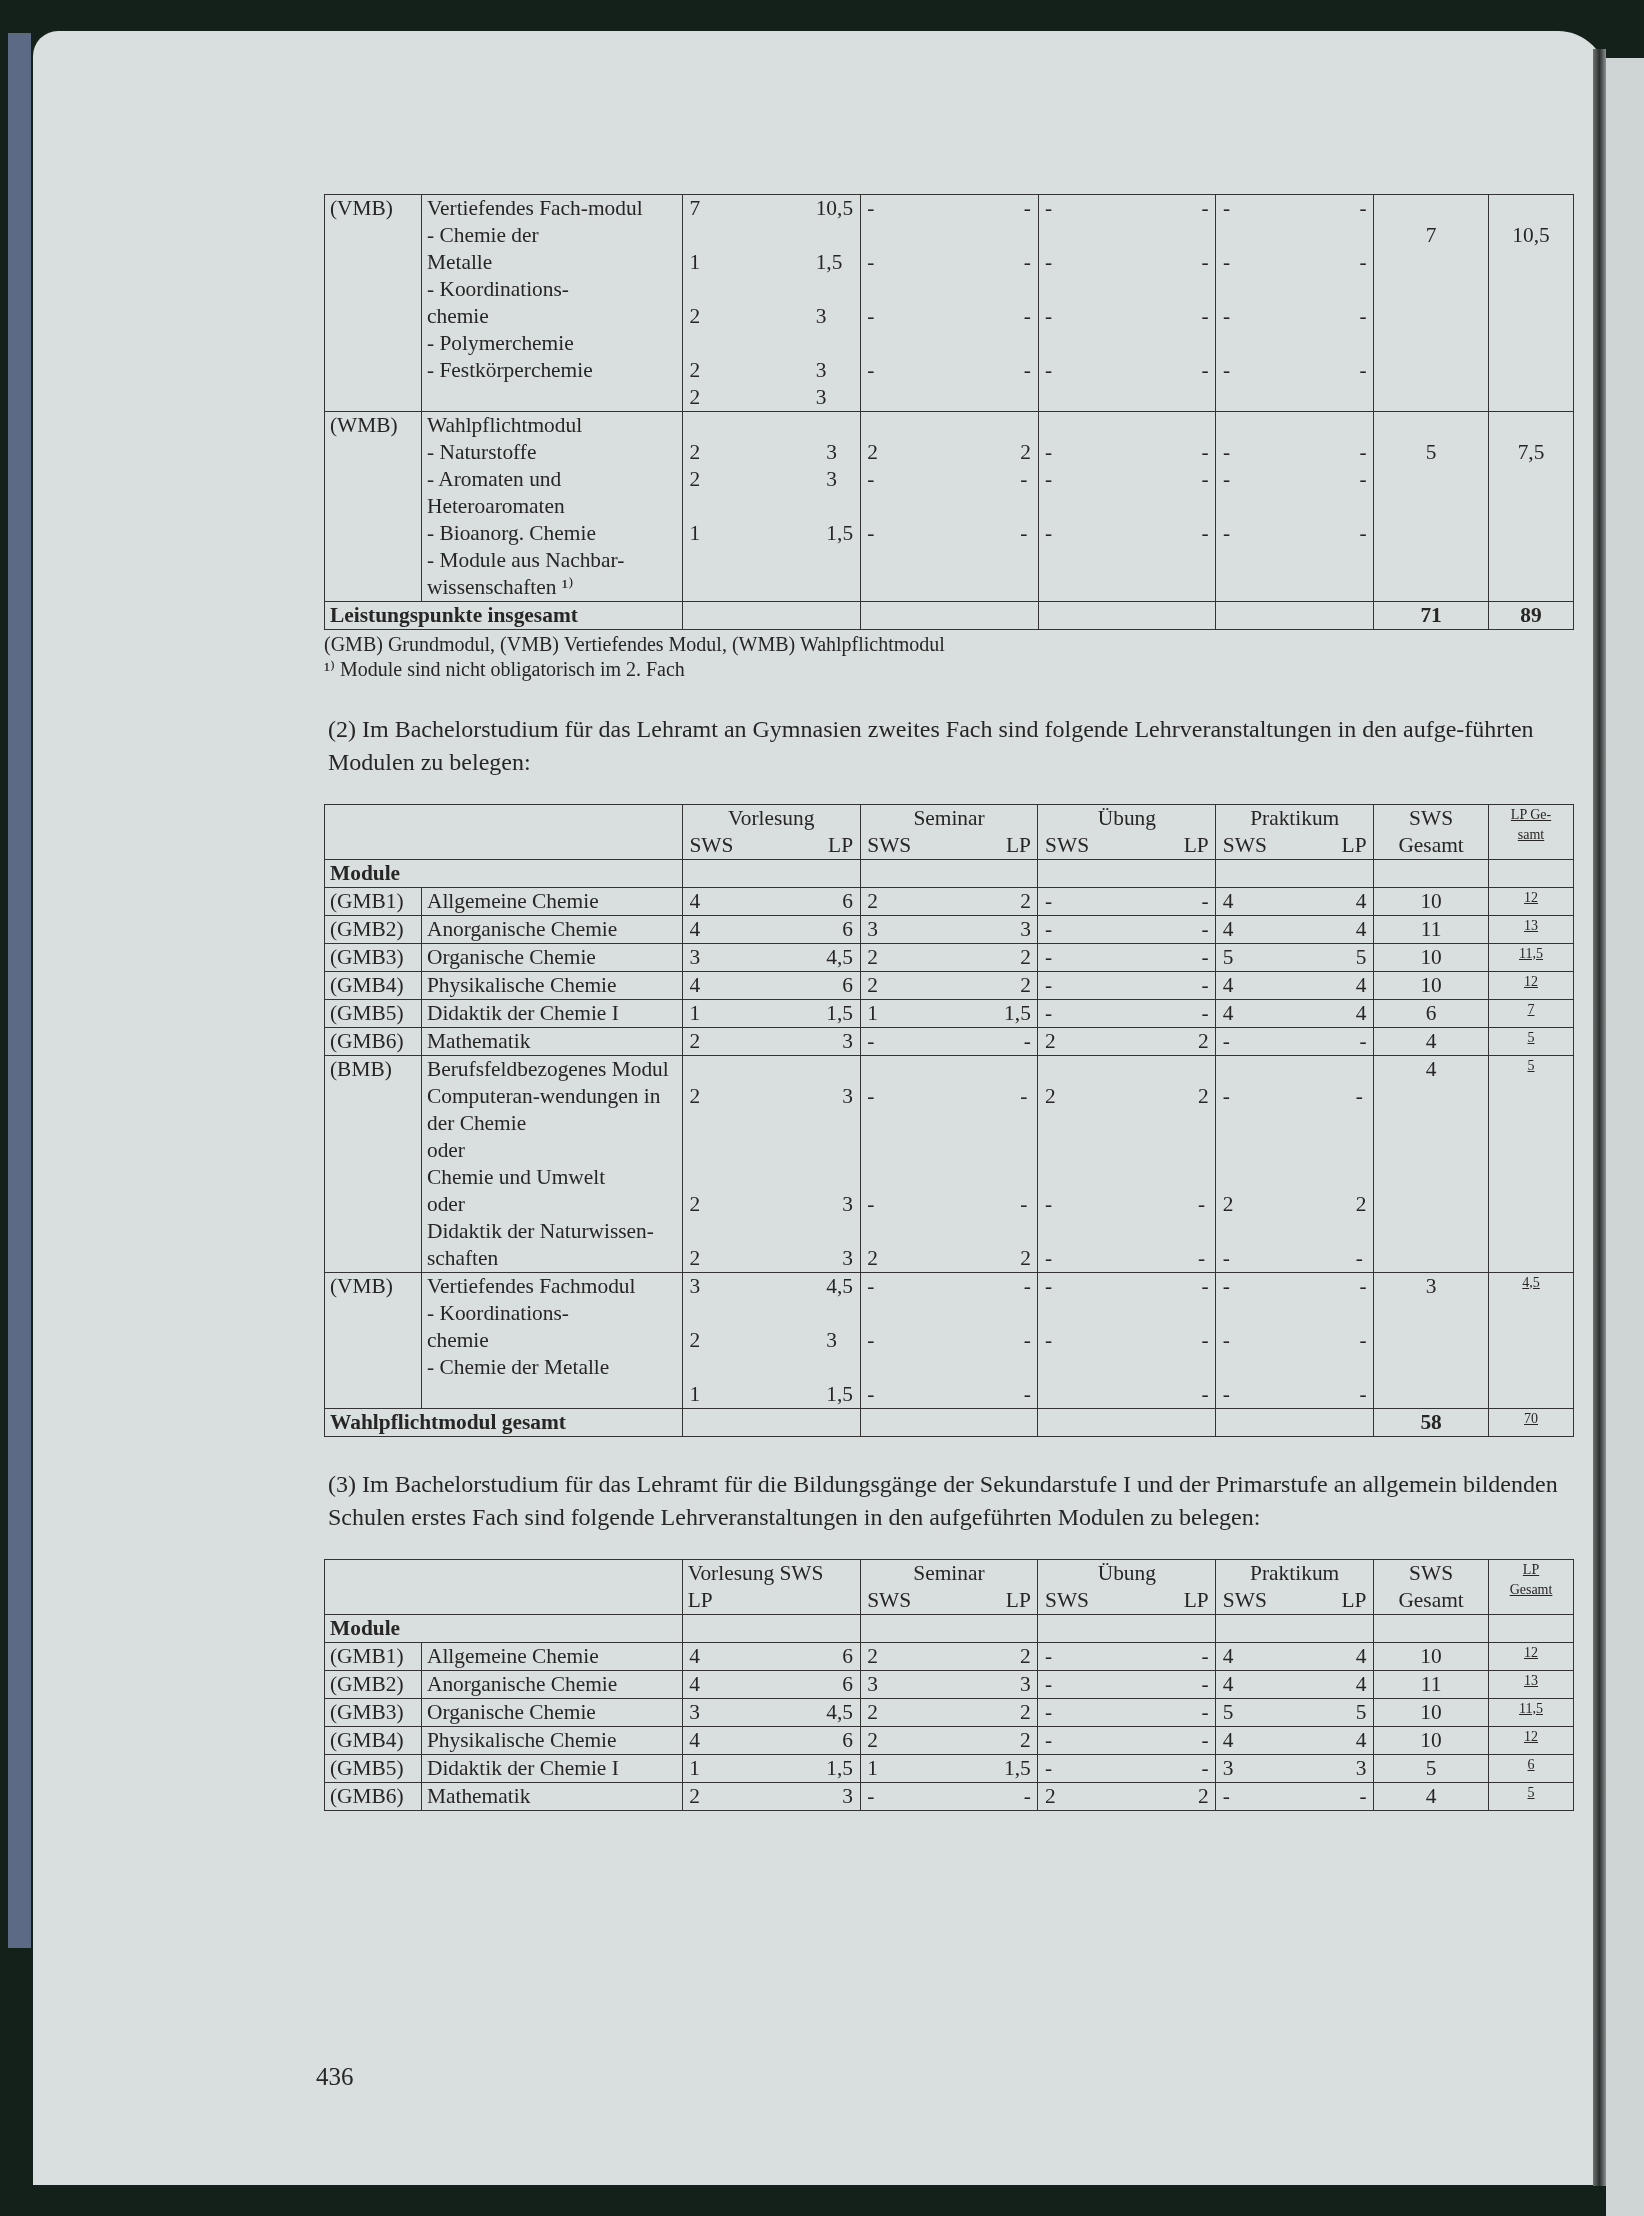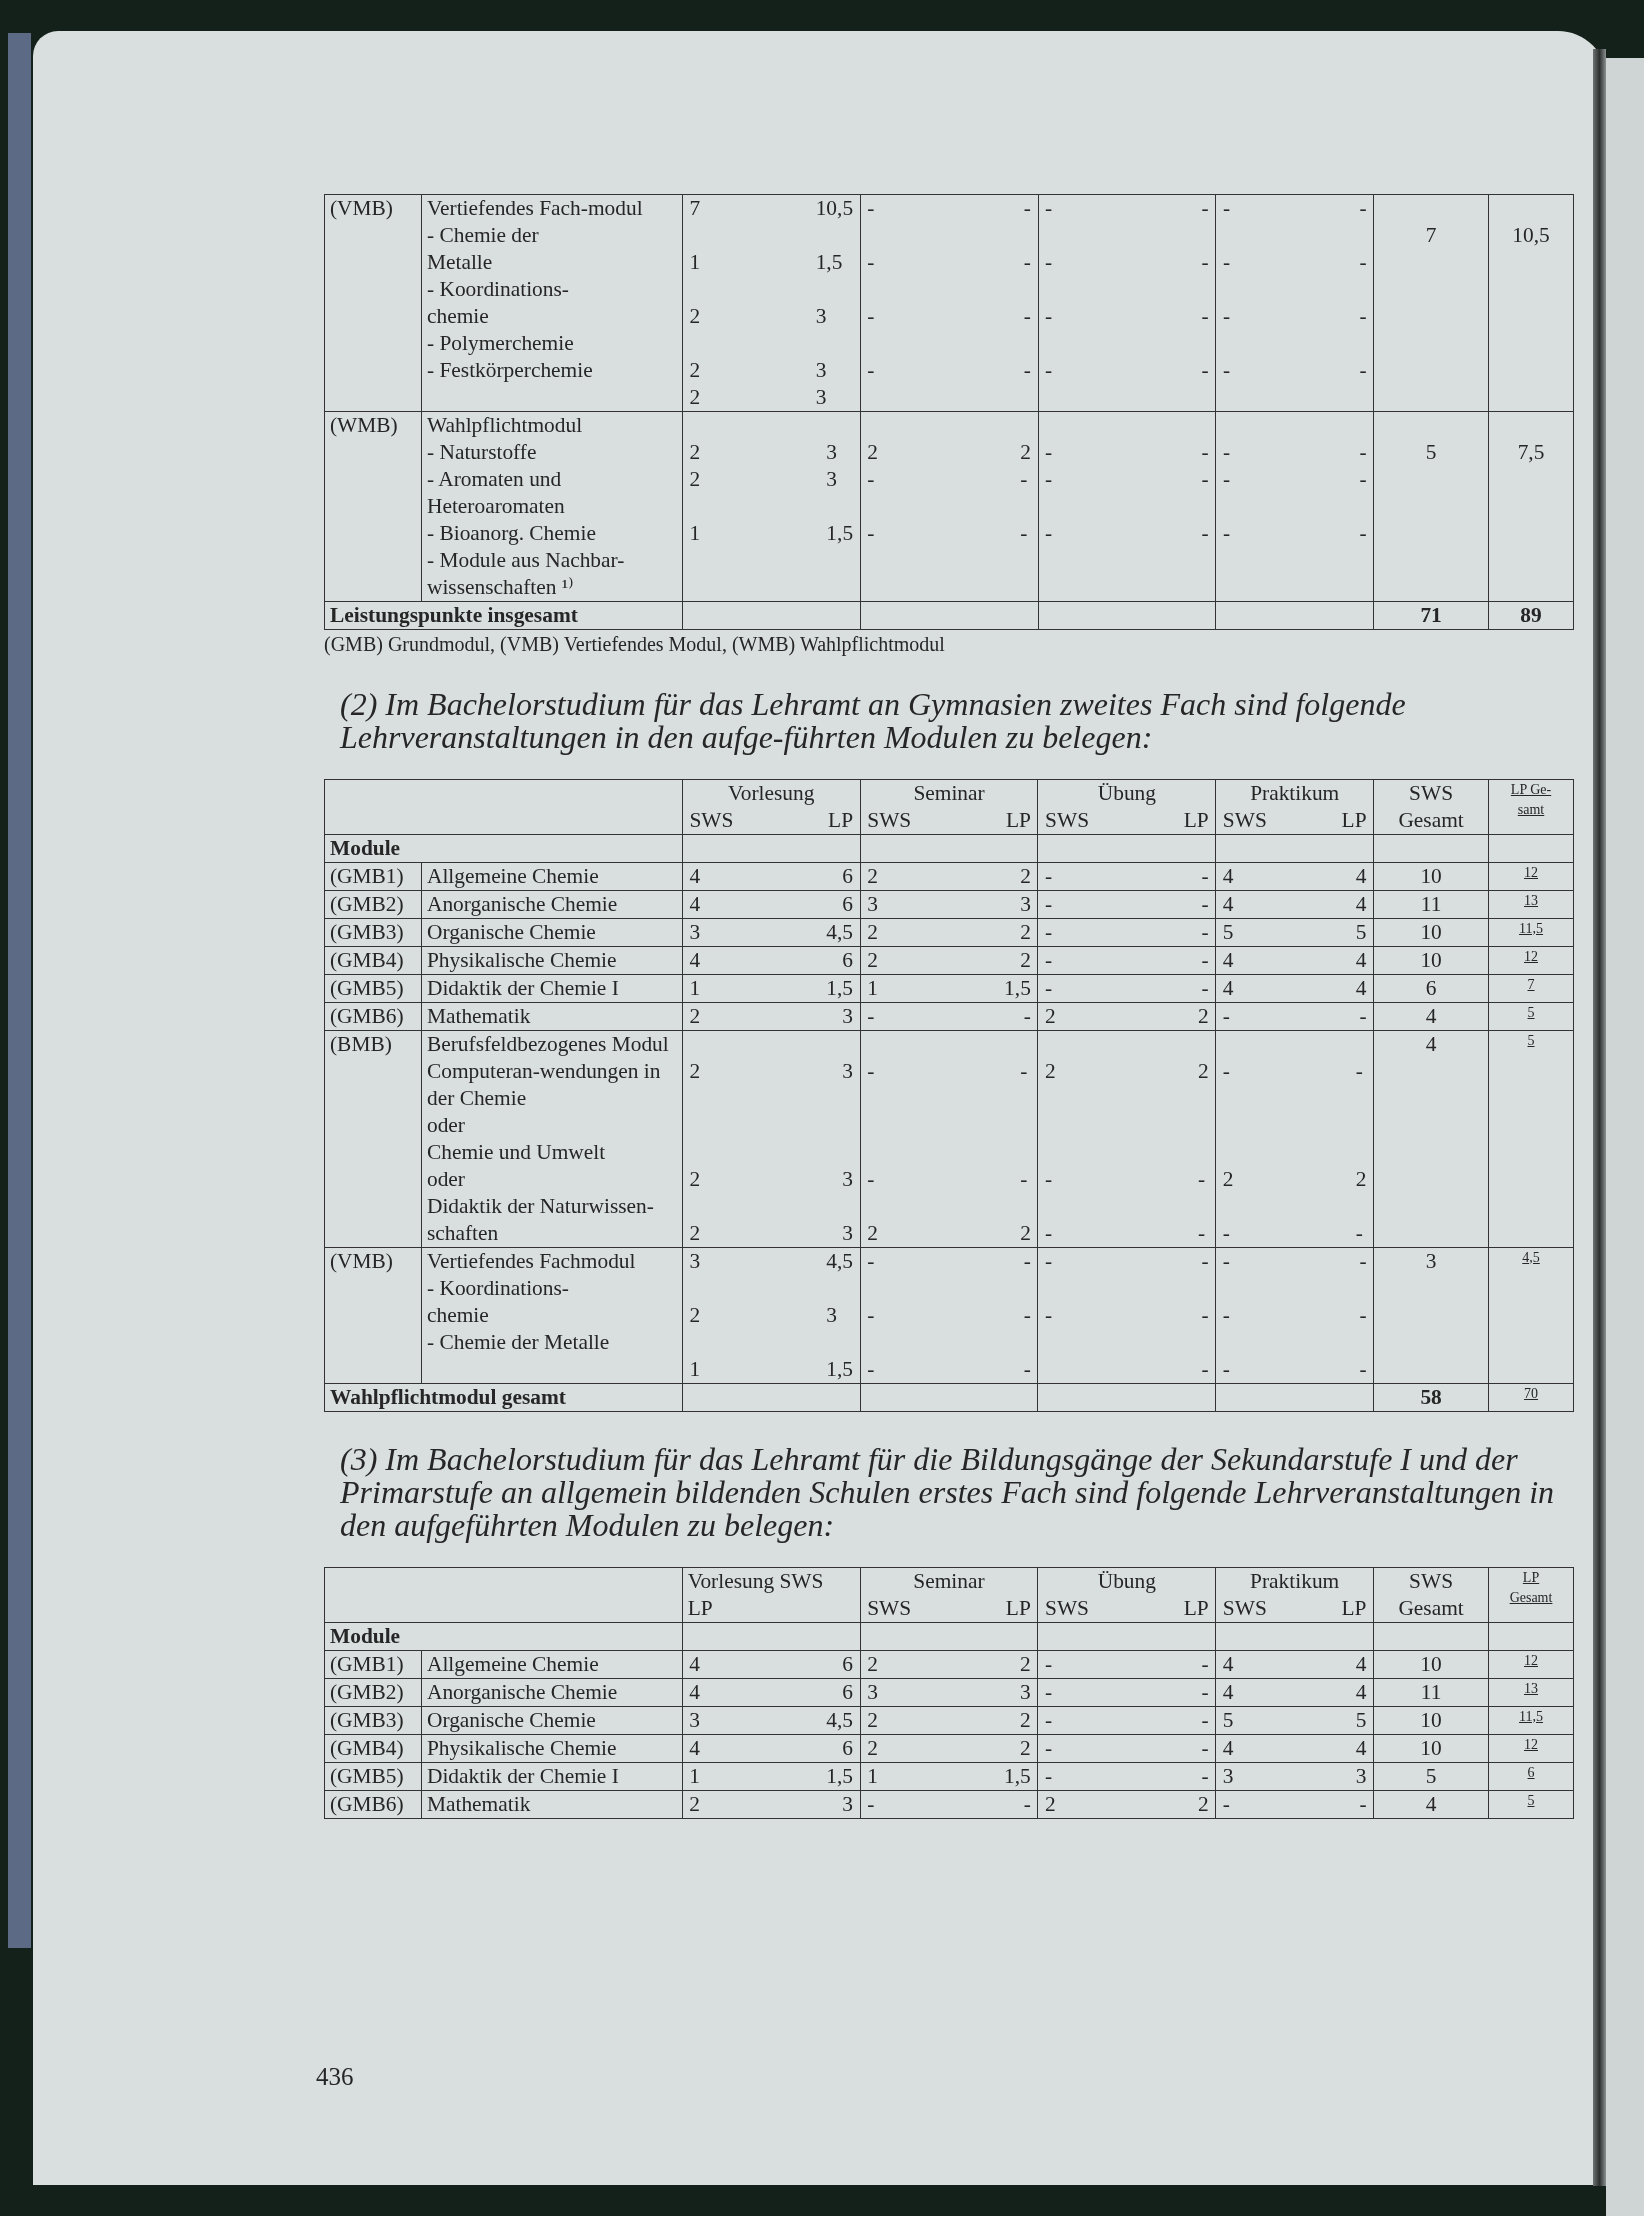--- a/index.html
+++ b/index.html
@@ -11,21 +11,21 @@
   .content{position:absolute;left:324px;top:194px;width:1250px;}
   table{border-collapse:collapse;width:100%;font-size:21.4px;line-height:27px;}
   td{border:1.6px solid #333;padding:0 5px;vertical-align:top;}
   td.num{padding:0;}
   .pair{display:flex;justify-content:space-between;padding:0 6.6px;}
   .pair span{display:block;}
   .ml{white-space:pre-line;}
   .center{text-align:center;}
   .bold{font-weight:bold;}
   .note{font-size:20px;line-height:25px;margin:1.6px 0 0 0;}
-  .intro{font-size:32px;line-height:33px;margin:31px 0 25px 16px;width:1258px;font-style:italic;}
+  .intro{font-size:24px;line-height:33px;margin:31px 0 25px 4px;width:1258px;}
   .hdr td{vertical-align:top;}
   .small{font-size:14px;line-height:20px;text-decoration:underline;}
   .pagenum{position:absolute;left:316px;top:2063px;font-size:25px;}
   .colA{width:97px}.colB{width:261px}.colC{width:178px}.colD{width:178px}.colE{width:178px}.colF{width:158px}.colG{width:115px}.colH{width:85px}
 </style>
 </head>
 <body>
 
 <div class="spine"></div>
 <div class="page"></div>
@@ -209,20 +209,21 @@
       <td></td>
           <td></td>
           <td></td>
           <td></td>
       <td class="bold center">71</td>
       <td class="bold center">89</td>
     </tr>
   </tbody>
     </table>
   <p class="note">(GMB) Grundmodul, (VMB) Vertiefendes Modul, (WMB) Wahlpflichtmodul</p>
+  <p class="note" style="margin-top:0">¹⁾ Module sind nicht obligatorisch im 2. Fach</p>
 
   <p class="intro">(2) Im Bachelorstudium für das Lehramt an Gymnasien zweites Fach sind folgende Lehrveranstaltungen in den aufge-führten Modulen zu belegen:</p>
   <table>
     <colgroup>
         <col class="colA">
         <col class="colB">
         <col class="colC">
         <col class="colD">
         <col class="colE">
         <col class="colF">

